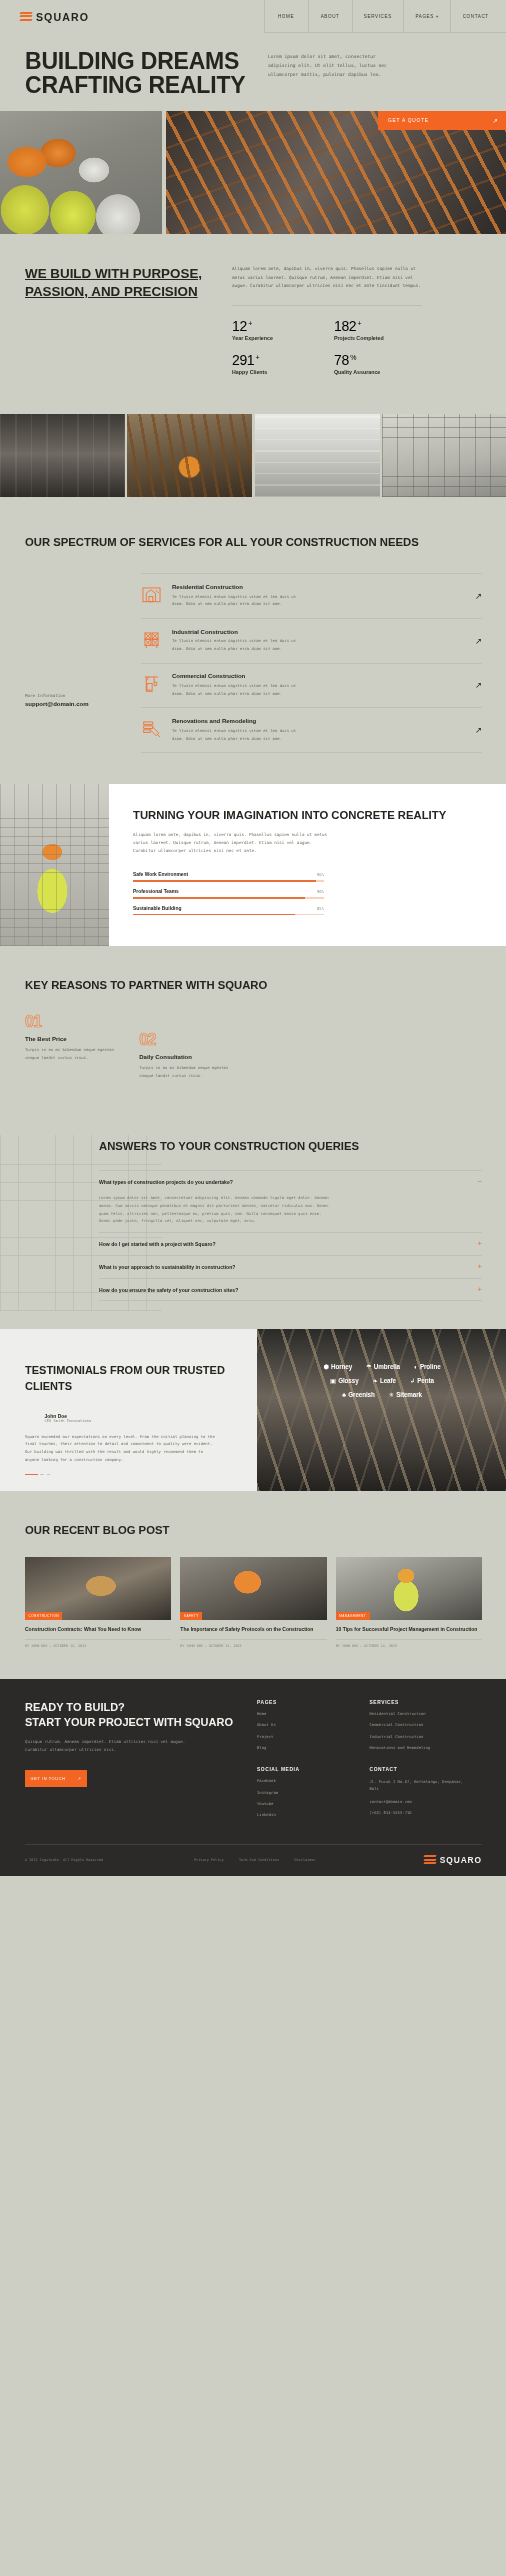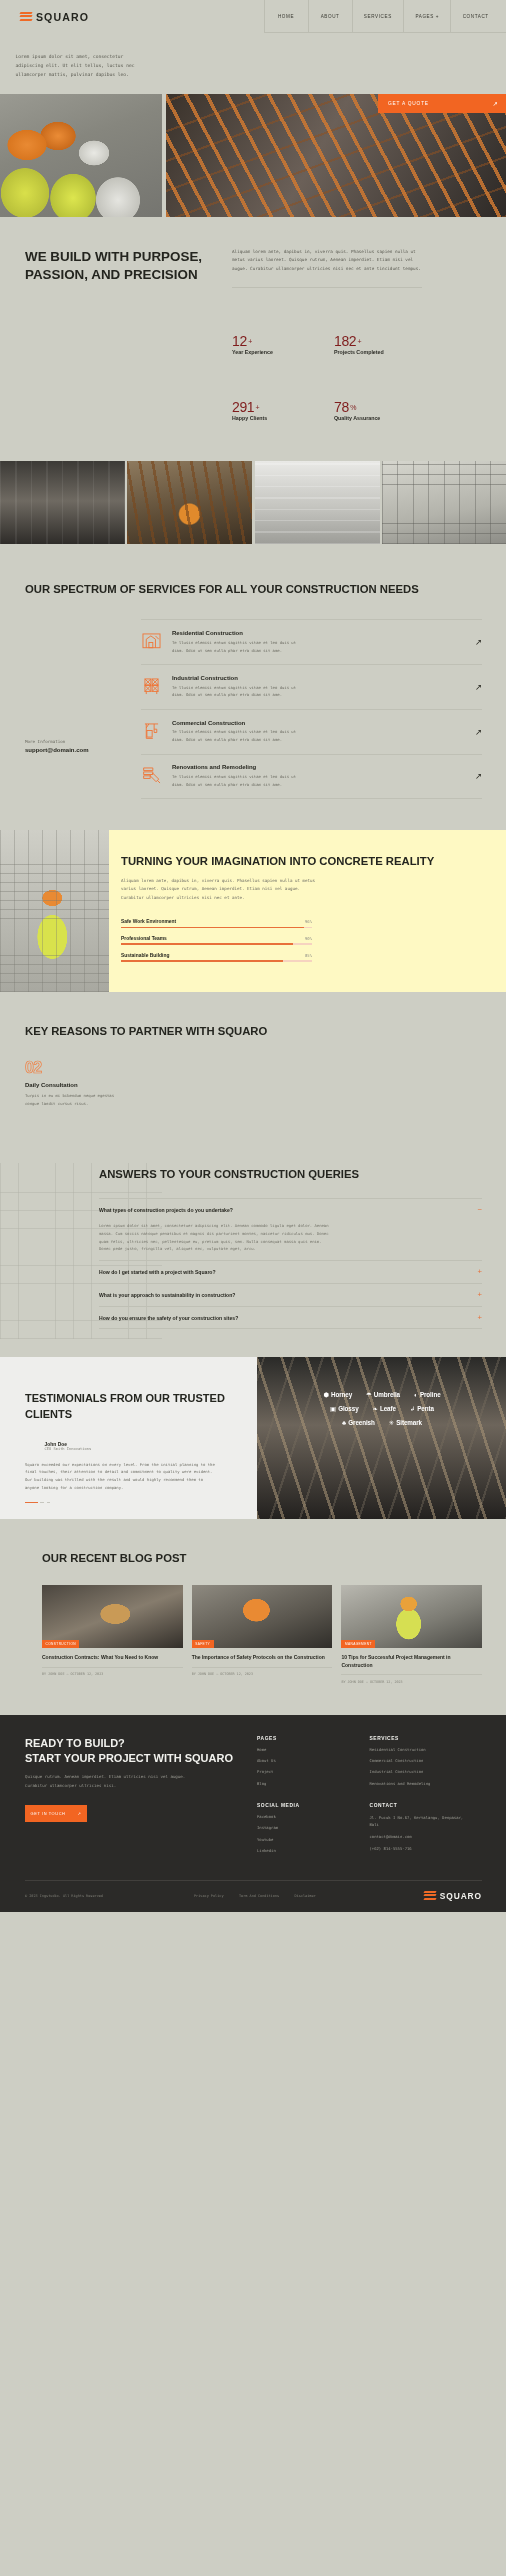--- a/index.html
+++ b/index.html
@@ -144,32 +144,32 @@
   }
   .ph-avatar {
     background:
       radial-gradient(circle at 50% 34%, #d9b79a 0 34%, rgba(0,0,0,0) 36%),
       linear-gradient(170deg,#8e9aa6 0%,#4a5560 100%);
   }
 
   
   .about { padding:31px 0 28px 0; display:flex; }
   .about-left { width:232px; padding-left:25px; }
-  .about-title { font-size:13.4px; line-height:1.36; font-weight:700; color:#24251f; }
+  .about-title { font-size:13.4px; line-height:1.36; font-weight:700; color:#24251f;text-decoration:underline; }
   .about-right { width:239px; }
   .about-text {
     font-family:"DejaVu Sans Mono", monospace;
     font-size:4.3px; line-height:2.0; color:#5b5b52; width:197px;
   }
   .hr-thin { height:0.7px; background:#bdbeb3; margin:14px 0 0 0; width:190px; }
   .stats { display:flex; flex-wrap:wrap; width:204px; margin-top:12.7px; }
   .stat { width:50%; margin-bottom:11.3px; }
   .stat-num {
-    font-size:14px; font-weight:500; color:#7f1d1d; letter-spacing:-0.4px;
-    display:flex; align-items:center; gap:1.4px;margin-top:32px;
+    font-size:14px; font-weight:500; color:#000000; letter-spacing:-0.4px;
+    display:flex; align-items:flex-start; gap:1.4px;
   }
   .stat-num .suffix { font-size:7px; margin-top:1.4px; }
   .stat-label { font-size:5.3px; font-weight:700; color:#2c2c26; margin-top:0.7px; }
 
   
   .gallery { display:flex; gap:2.8px; height:83px; }
   .gallery > div { flex:1; overflow:hidden; }
 
   
   .services { padding:37px 0 31px 0; }
@@ -190,21 +190,21 @@
   .svc-name { font-size:6px; font-weight:700; color:#26261f; }
   .svc-desc {
     font-family:"DejaVu Sans Mono", monospace;
     font-size:3.9px; line-height:1.95; color:#6c6c62; margin-top:2.8px; width:137px;
   }
   .svc-arrow { width:11.3px; text-align:right; color:#26261f; font-size:8.4px; align-self:center; }
 
   
   .imag { display:flex; height:162px; }
   .imag-img { width:109px; }
-  .imag-right { flex:1; background:#fef9c3; padding:24px 27px 0 12px; }
+  .imag-right { flex:1; background:#ffffff; padding:24px 27px 0 24px; }
   .imag-title { font-size:11.3px; line-height:1.4; font-weight:700; color:#24251f; }
   .imag-text {
     font-family:"DejaVu Sans Mono", monospace;
     font-size:4.2px; line-height:1.95; color:#6c6c62; margin-top:7px; width:204px;
   }
   .bars { margin-top:17px; width:191px; }
   .bar-row { margin-bottom:7.7px; }
   .bar-head { display:flex; justify-content:space-between; align-items:baseline; }
   .bar-name { font-size:4.9px; font-weight:700; color:#26261f; }
   .bar-pct { font-family:"DejaVu Sans Mono", monospace; font-size:3.9px; color:#8d8d85; }
@@ -268,21 +268,21 @@
   .logos {
     position:absolute; left:0; right:0; top:34px;
     display:flex; flex-direction:column; align-items:center; gap:7px;
   }
   .logo-row { display:flex; gap:14px; justify-content:center; }
   .logo-chip { display:flex; align-items:center; gap:2.1px; color:#fff; }
   .logo-chip .g { font-size:6.3px; line-height:1; }
   .logo-chip .t { font-size:6.3px; font-weight:700; letter-spacing:-0.1px; }
 
   
-  .blog { padding:31px 0 31px 17px; }
+  .blog { padding:31px 0 31px 0; }
   .blog-grid { display:flex; gap:9.1px; padding:0 25px; margin-top:18.3px; }
   .blog-card { flex:1; }
   .blog-img { height:63px; position:relative; overflow:hidden; }
   .blog-tag {
     position:absolute; left:0; bottom:0; background:#f26522; color:#fff;
     font-size:3.2px; letter-spacing:0.4px; padding:1.8px 3.5px;
   }
   .blog-title { font-size:5px; font-weight:700; line-height:1.55; color:#26261f; margin-top:6.3px; }
   .blog-meta {
     font-family:"DejaVu Sans Mono", monospace;
@@ -343,20 +343,24 @@
       <div class="nav-item">HOME</div>
       <div class="nav-item">ABOUT</div>
       <div class="nav-item">SERVICES</div>
       <div class="nav-item">PAGES +</div>
       <div class="nav-item">CONTACT</div>
     </div>
   </div>
 
   <div class="hero">
     <div class="hero-row">
+      <div class="hero-title">
+        <span>BUILDING DREAMS</span>
+        <span class="l2">CRAFTING REALITY</span>
+      </div>
       <div class="hero-sub">Lorem ipsum dolor sit amet, consectetur adipiscing elit. Ut elit tellus, luctus nec ullamcorper mattis, pulvinar dapibus leo.</div>
     </div>
     <div class="hero-media">
       <div class="hm hm1">
           <div class="photo ph-workers"></div>
         </div>
       <div class="hm-gap"></div>
       <div class="hm hm2">
           <div class="photo ph-scaffold"></div>
         </div>
@@ -532,20 +536,25 @@
               <div class="bar-fill" style="width: 85%;"></div>
             </div>
         </div>
       </div>
     </div>
   </div>
 
   <div class="reasons">
     <div class="sec-title">KEY REASONS TO PARTNER WITH SQUARO</div>
     <div class="reason-grid">
+      <div class="reason">
+        <div class="reason-num">01</div>
+        <div class="reason-name">The Best Price</div>
+        <div class="reason-desc">Turpis in eu mi bibendum neque egestas congue landit cursus risus.</div>
+      </div>
       <div class="reason">
         <div class="reason-num">02</div>
         <div class="reason-name">Daily Consultation</div>
         <div class="reason-desc">Turpis in eu mi bibendum neque egestas congue landit cursus risus.</div>
       </div>
     </div>
   </div>
 
   <div class="faq">
     <div class="blueprint"></div>

